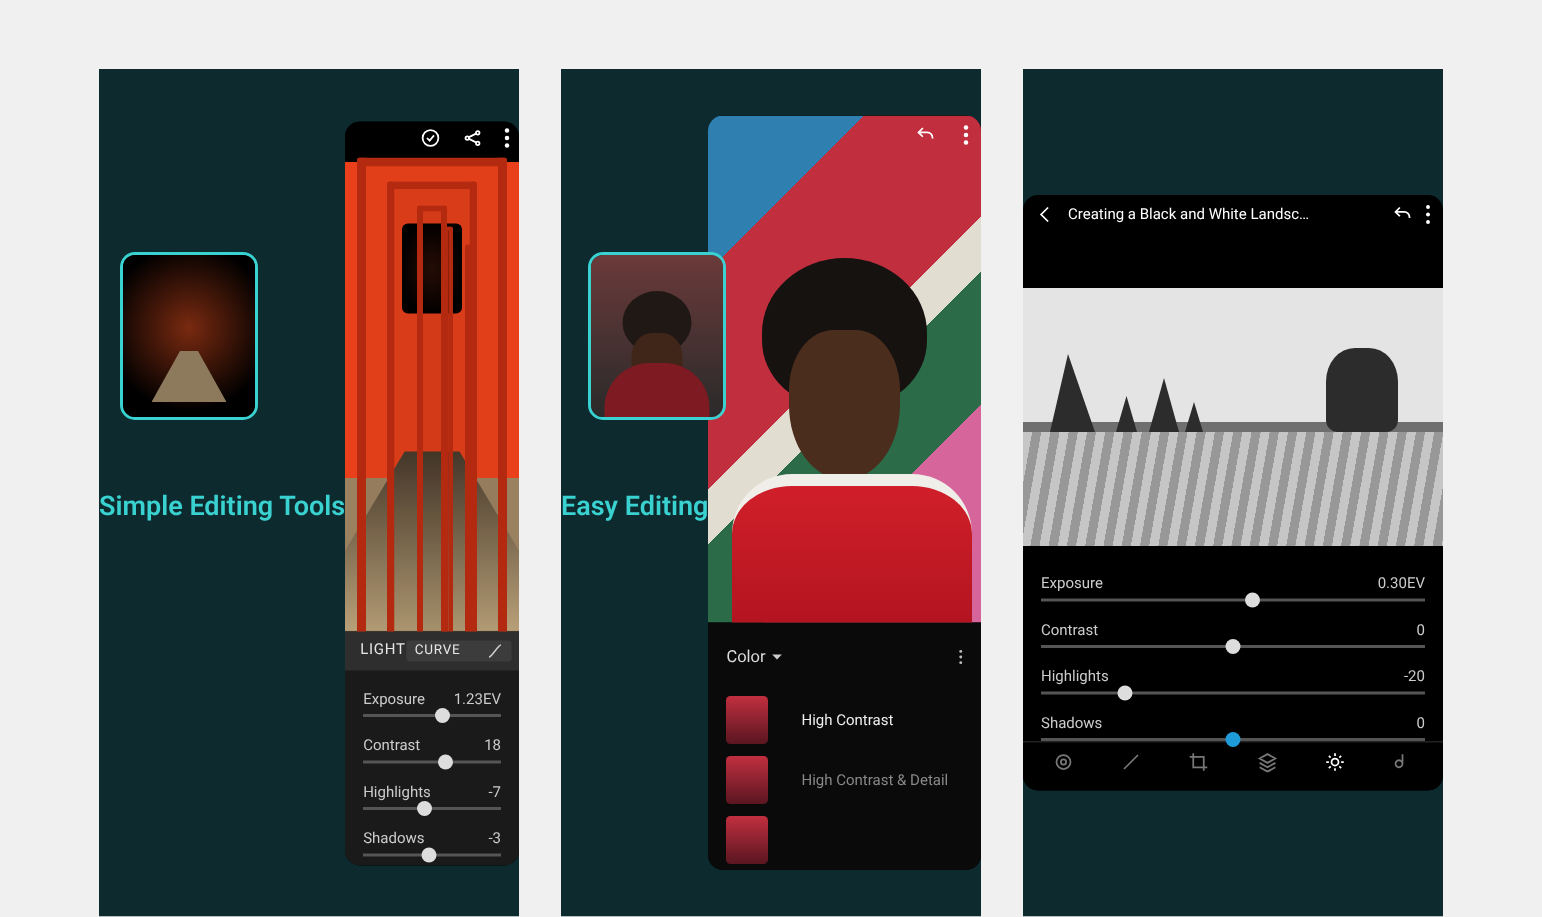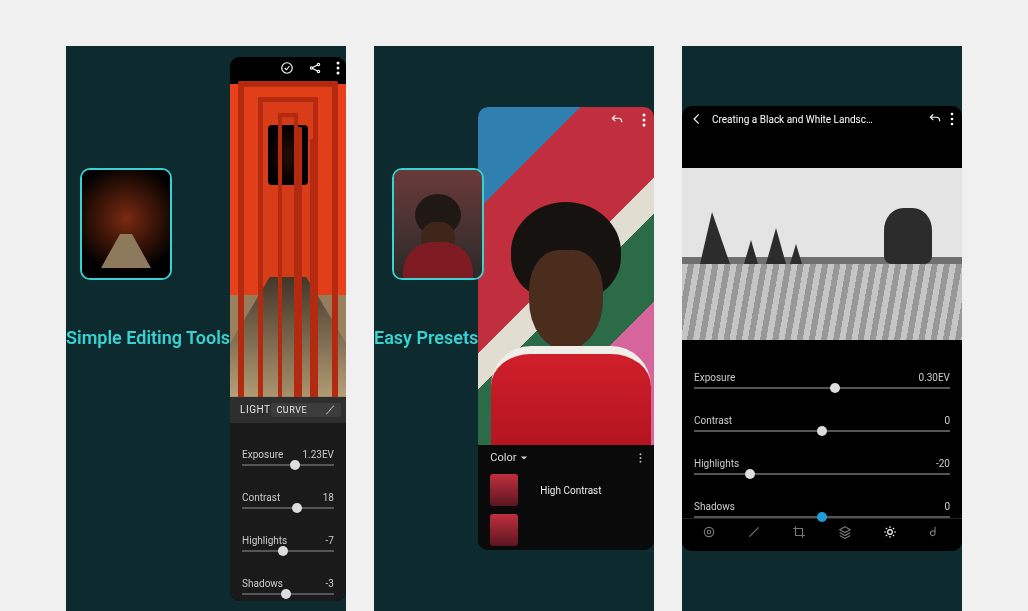--- a/index.html
+++ b/index.html
@@ -118,21 +118,21 @@
     background: #2e2e2e; padding: 6px 10px;
     font-size: 10px; letter-spacing: 0.5px;
   }
   .curve-chip {
     display: flex; align-items: flex-start; gap: 18px;
     background: #3c3c3c; padding: 2px 6px; border-radius: 2px;
     font-size: 9px;
   }
   .slider-row {
     display: flex; justify-content: space-between; align-items: center;
-    padding: 0 12px; margin-top: 26px;
+    padding: 0 12px; margin-top: 14px;
   }
   .slider-row .lbl { font-size: 10px; color:#ccc; }
   .slider-row .val { font-size: 10px; color:#ccc; }
   .slider-track {
     margin: 4px 12px 0; height: 2px; background:#555; position:relative;
   }
   .slider-thumb {
     position:absolute; top:50%; transform:translate(-50%,-50%);
     width:10px; height:10px; border-radius:50%; background:#ddd;
   }
@@ -176,21 +176,21 @@
   }
   .preset-panel {
     background:rgba(12,12,12,0.85);
     width:100%;
     flex:1;
     color:#bfbfbf;
     font-size:10px;
   }
   .preset-header{
     display:flex; justify-content:space-between; align-items:center;
-    padding:6px 12px;
+    padding:16px 12px;
     font-size:11px; color:#ddd;
   }
   .preset-header .cat{ display:flex; gap:4px; align-items:center;}
   .preset-row{
     display:flex; align-items:center; gap:10px;
     padding:4px 12px;
   }
   .preset-thumb{
     width:28px; height:32px; border-radius:3px;
     background: linear-gradient(#c12f3f,#5a1620);
@@ -331,21 +331,21 @@
         </div>
         <div class="slider-track">
             <div class="slider-thumb" style="left:48%"></div>
           </div>
       </div>
     </div>
   </div>
 </div>
 
 <div class="panel">
-  <div class="panel-title">Easy Presets</div>
+  <div class="panel-title">Easy Editing</div>
 
   <div class="preview-thumb preview-thumb-b">
     <div style="position:absolute;inset:0;background:linear-gradient(#6b3a3a,#2a2a2a);">
       <div style="position:absolute;left:50%;top:22%;transform:translateX(-50%);width:46px;height:42px;background:#201814;border-radius:50%;"></div>
       <div style="position:absolute;left:50%;top:48%;transform:translateX(-50%);width:34px;height:40px;background:#402519;border-radius:40%;"></div>
       <div style="position:absolute;left:50%;bottom:0;transform:translateX(-50%);width:70px;height:36px;background:#7e1b22;border-radius:30px 30px 0 0;"></div>
     </div>
   </div>
 
   <div class="phone">
@@ -386,20 +386,24 @@
               <circle cx="2" cy="2" r="1.3"></circle>
               <circle cx="2" cy="7" r="1.3"></circle>
               <circle cx="2" cy="12" r="1.3"></circle>
             </svg>
         </span>
       </div>
 
       <div class="preset-row">
         <div class="preset-thumb"></div>
         <span class="pname" style="color:#eee">High Contrast</span>
+      </div>
+      <div class="preset-row">
+        <div class="preset-thumb"></div>
+        <span class="pname" style="color:#888">High Contrast &amp; Detail</span>
       </div>
       <div class="preset-row">
         <div class="preset-thumb"></div>
         <span class="pname"></span>
       </div>
     </div>
   </div>
 </div>
 
 <div class="panel">

